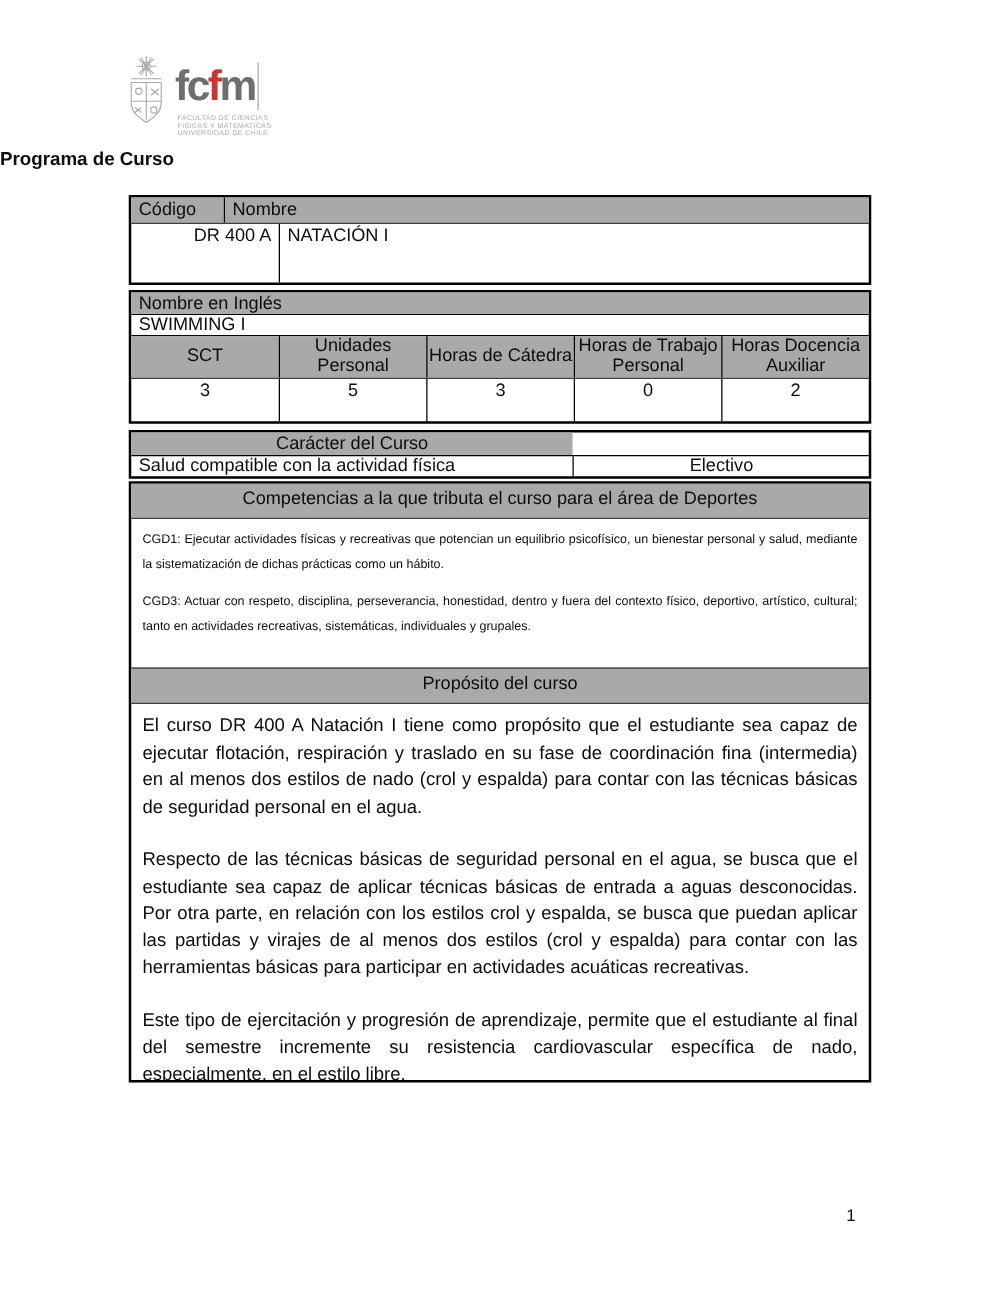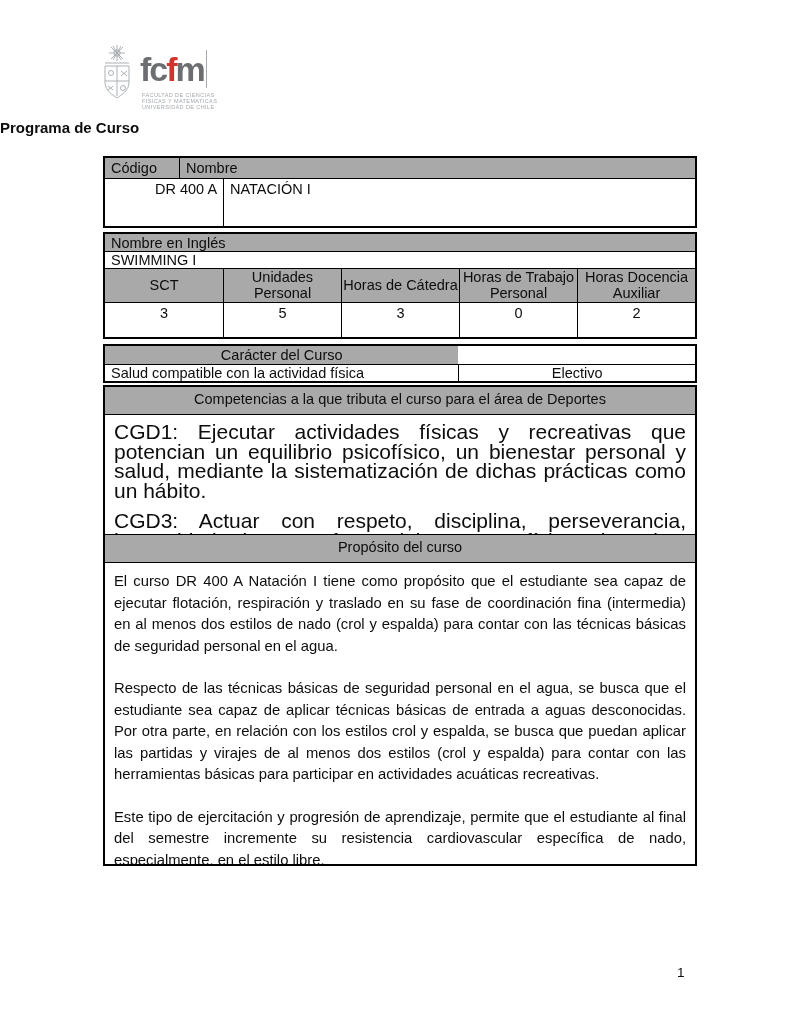--- a/index.html
+++ b/index.html
@@ -52,21 +52,21 @@
   .vcenter{display:flex;align-items:center;}
   .padl{padding-left:6px;}
   .top{padding-top:2px;}
   .tcenter{text-align:center;}
   .hdrcell{display:flex;flex-direction:column;align-items:center;justify-content:center;
            line-height:15.5px;text-align:center;}
   .valcell{text-align:center;padding-top:2px;}
   .bandtop{text-align:center;padding-top:4px;}
   
   .cgd-cell{padding:7px 9px 0 9px;}
-  .cgd-cell p{margin:0 0 11px 0;font-size:21px;line-height:19.5px;text-align:justify;}
+  .cgd-cell p{margin:0 0 11px 0;font-size:10px;line-height:19.5px;text-align:justify;}
   .purp-cell{padding:8px 9px 0 9px;}
   .purp-cell p{margin:0 0 21px 0;font-size:14.8px;line-height:21.5px;text-align:justify;}
   
   .pageno{position:absolute;left:677px;top:965px;font-size:13.5px;}
 </style>
 </head>
 <body>
 
 <div class="page">
 

